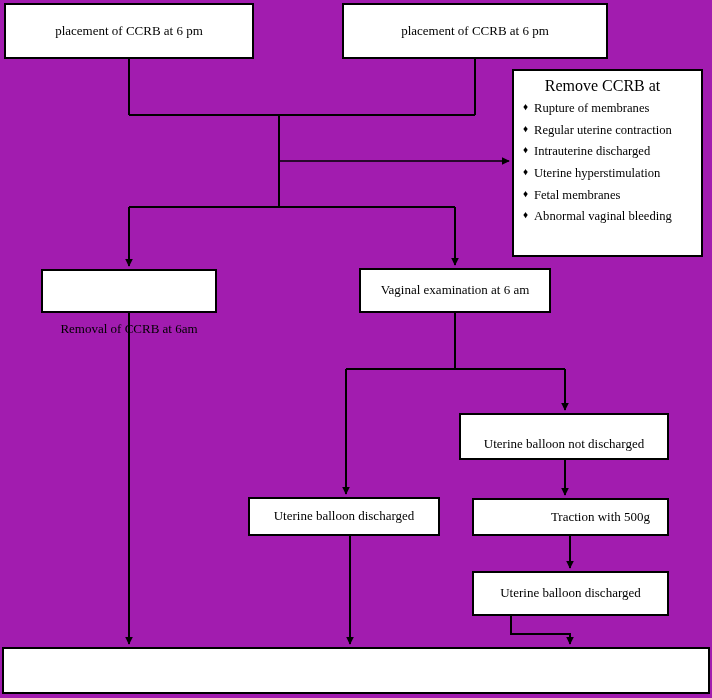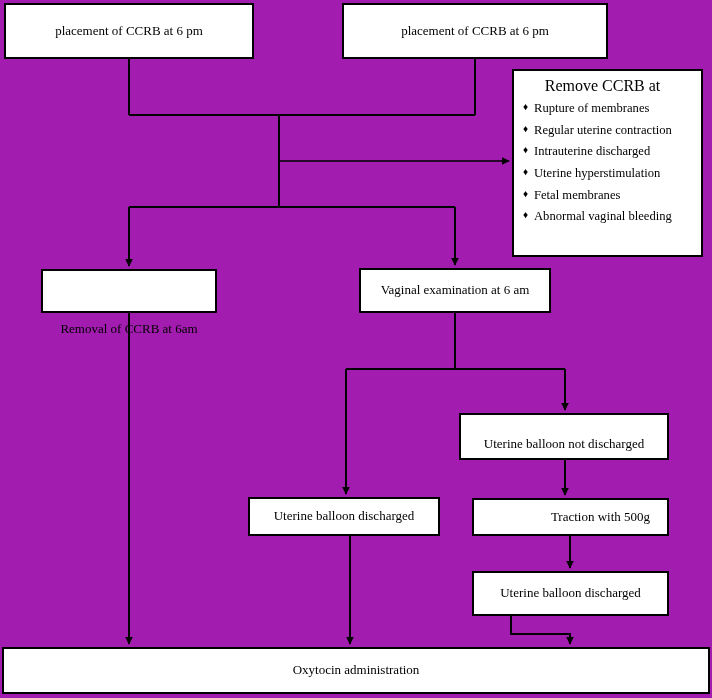--- a/index.html
+++ b/index.html
@@ -175,17 +175,14 @@
   </div>
 
   <div class="node-text" style="left:473px; top:499px; width:195px; height:36px;margin-left:30px;">
     <span class="ln">Traction with 500g</span>
   </div>
 
   <div class="node-text" style="left:473px; top:572px; width:195px; height:43px;">
     <span class="ln">Uterine balloon discharged</span>
   </div>
 
-  <div class="node-text" style="left:3px; top:648px; width:706px; height:45px;">
-    <span class="ln">Oxytocin administration</span>
-  </div>
 
 </div>
 
 </body></html>

